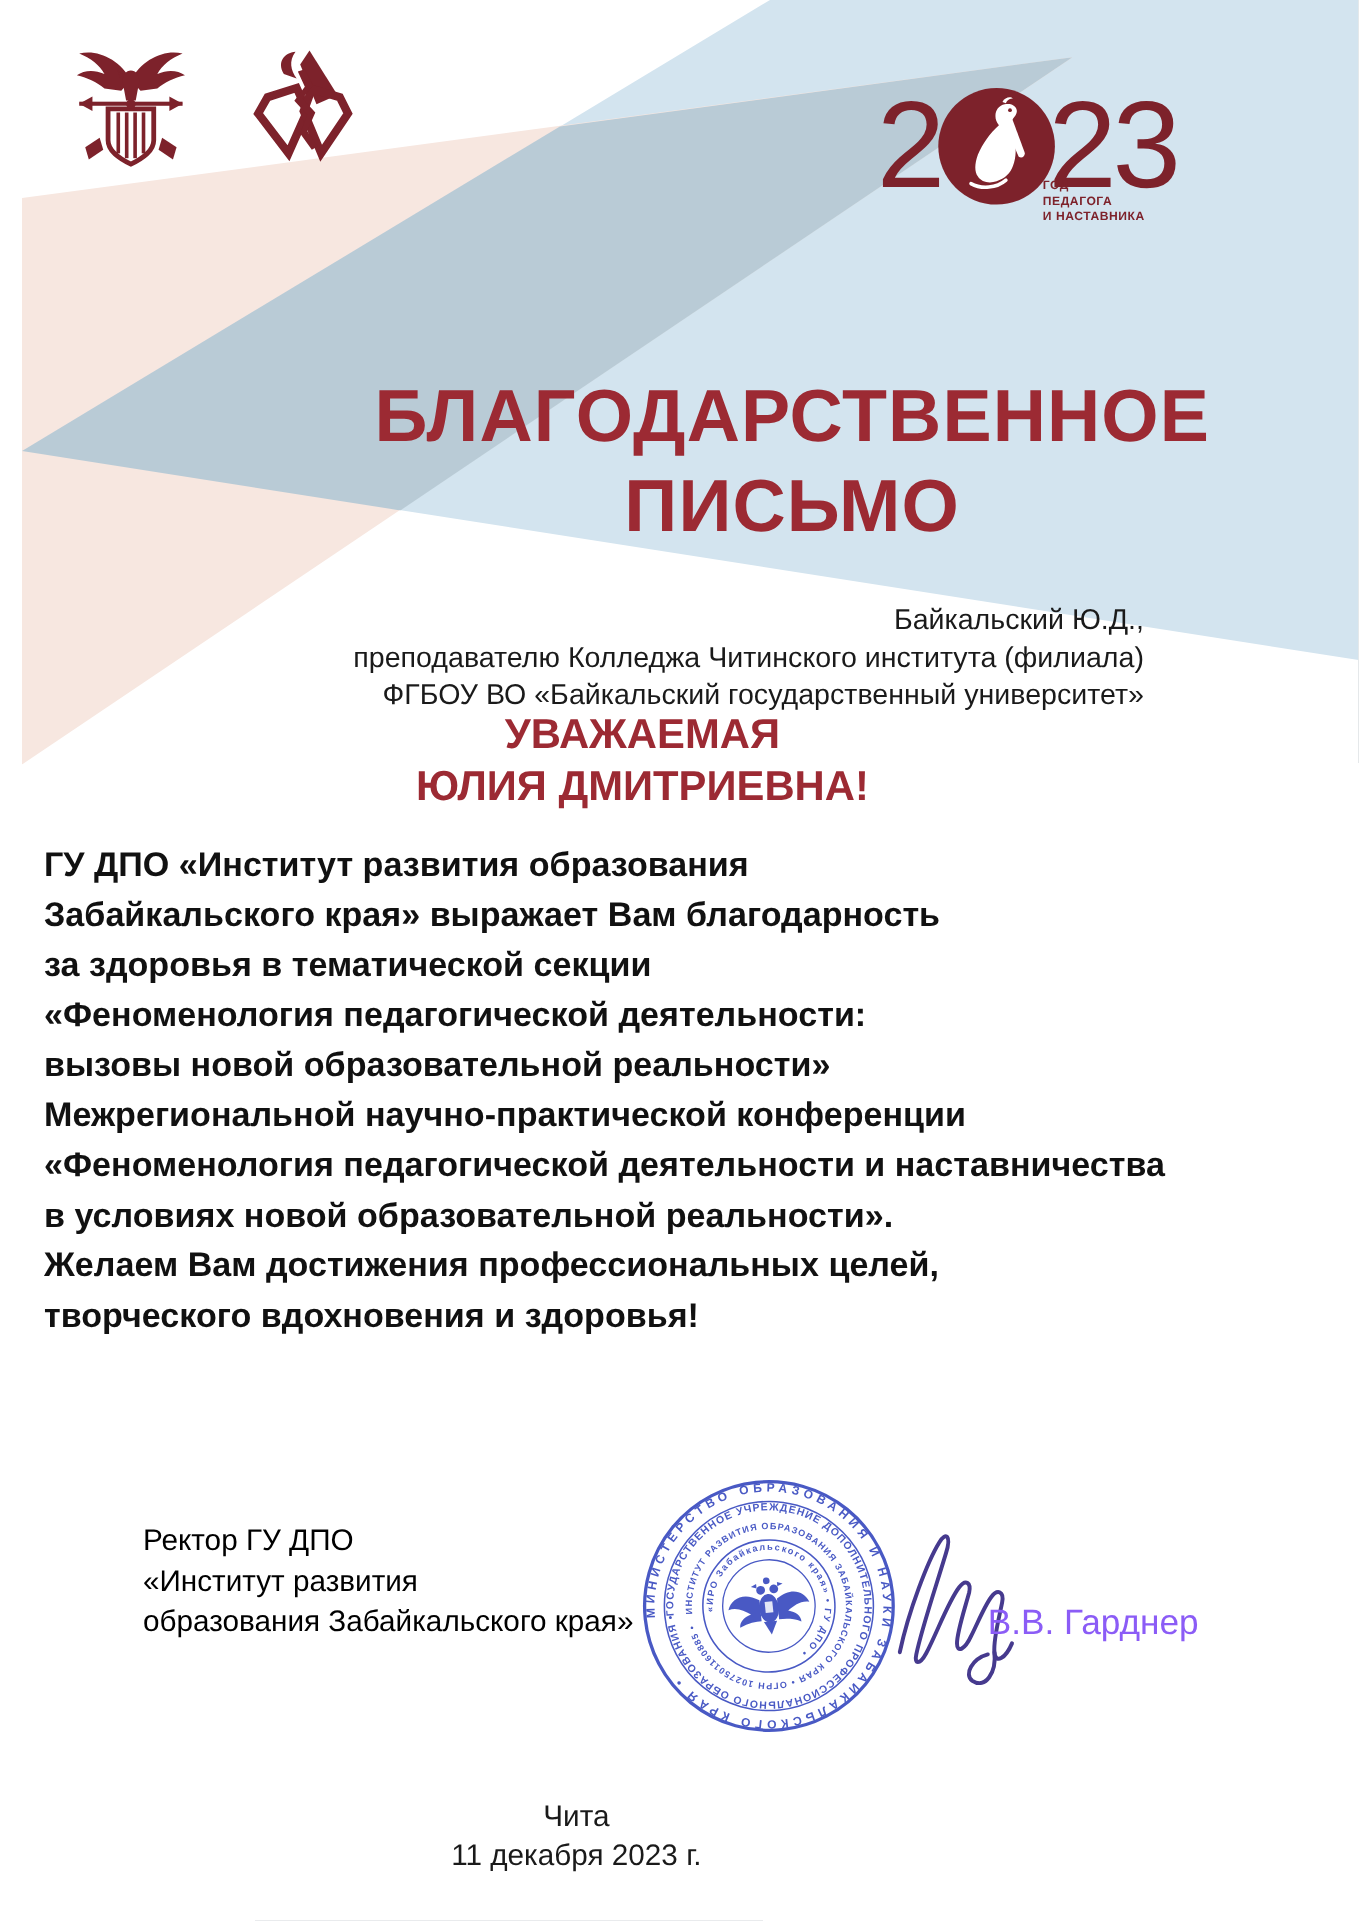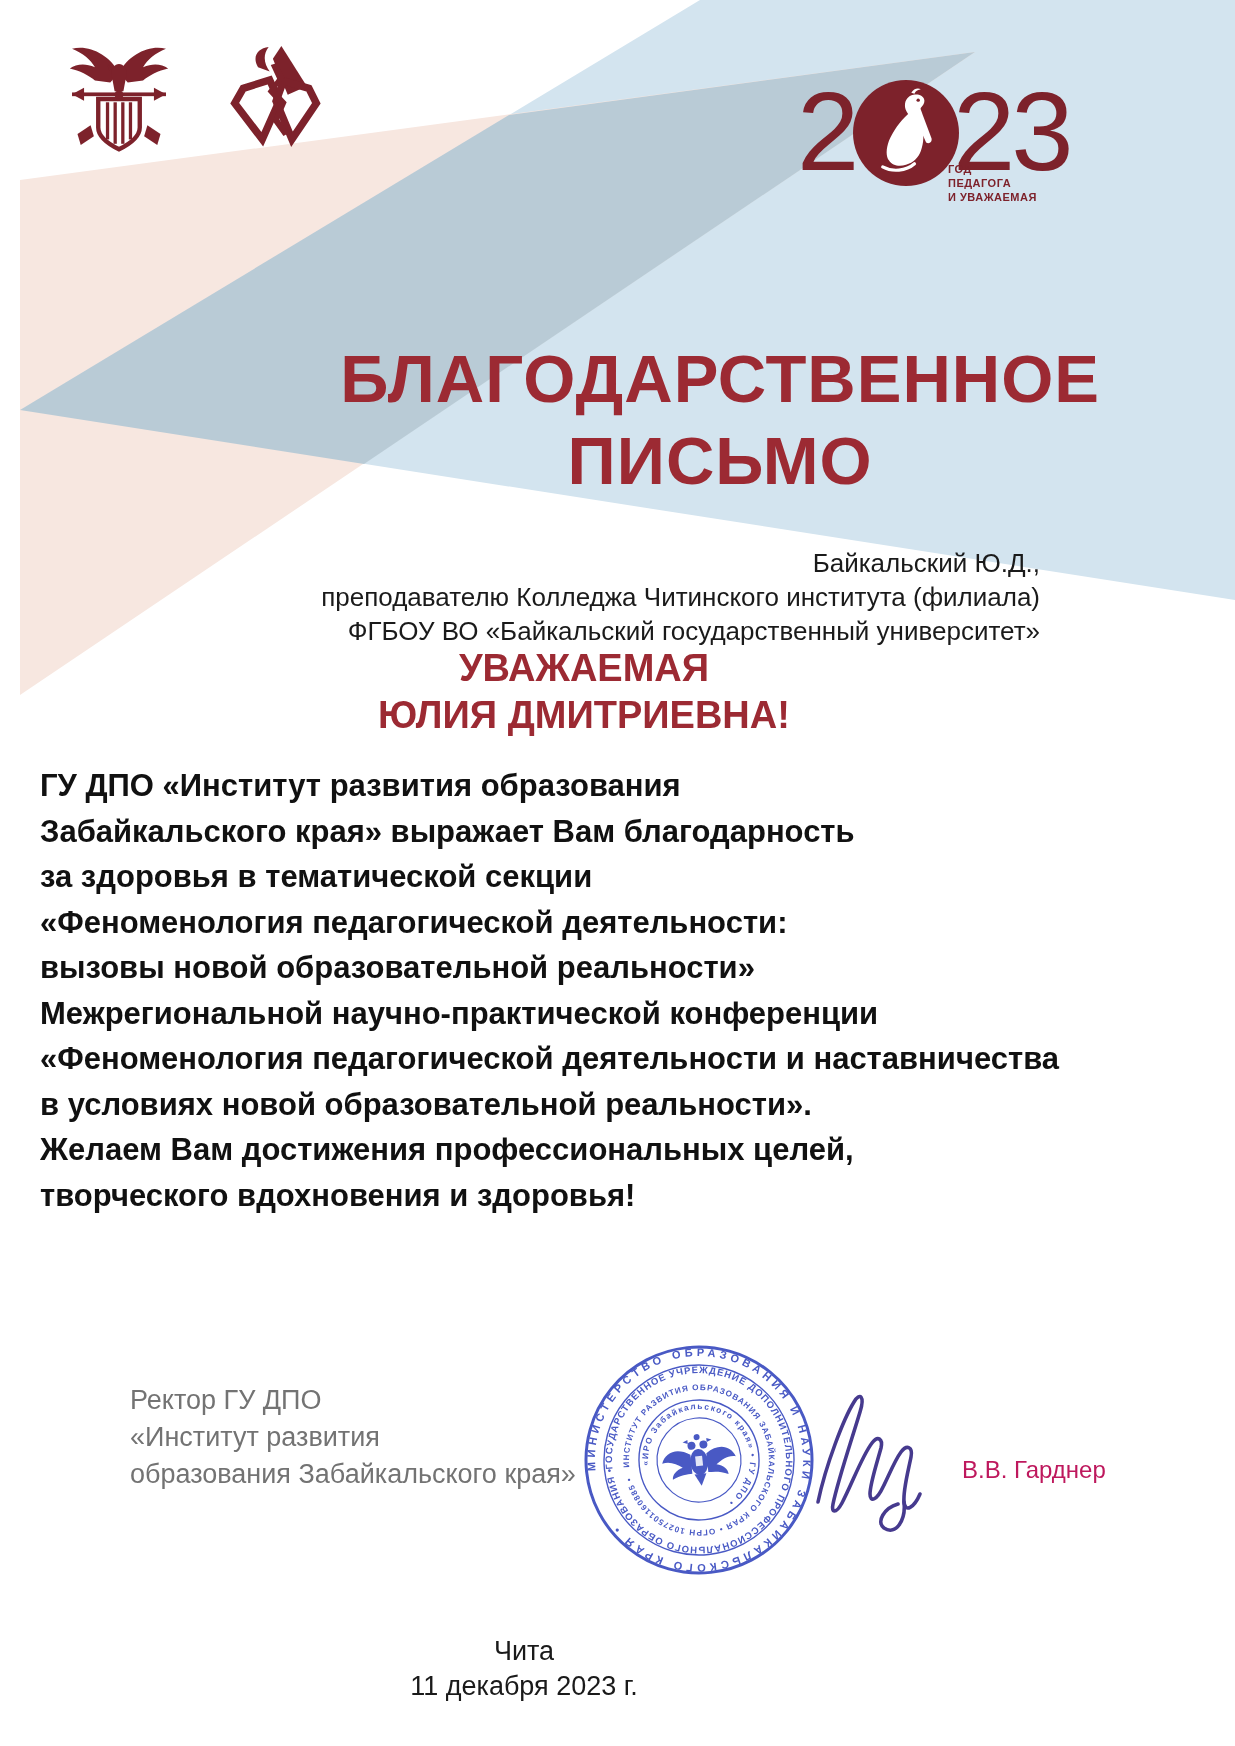--- a/index.html
+++ b/index.html
@@ -30,28 +30,28 @@
 
   .recipient{position:absolute;right:195px;top:546px;text-align:right;
              color:#1a1a1a;font-size:26px;line-height:34px;}
 
   .salutation{position:absolute;left:0;top:645px;width:1120px;text-align:center;
               color:var(--accent-red,#9c2a33);font-weight:bold;font-size:38px;line-height:47px;padding-left:24px;}
 
   .body-text{position:absolute;left:40px;top:763px;width:1155px;text-align:left;
              color:#111;font-weight:bold;font-size:31px;line-height:45.5px;}
 
-  .rector{position:absolute;left:130px;top:1382px;color:#737373;font-size:27px;line-height:37px;z-index:1;}
+  .rector{position:absolute;left:130px;top:1382px;color:#000000;font-size:27px;line-height:37px;z-index:1;}
 
   .seal{position:absolute;left:578px;top:1339px;width:242px;height:242px;z-index:2;opacity:.92;
         transform:rotate(-6deg);}
   .seal text{fill:var(--seal-blue,#3a4cc0);font-family:"Liberation Sans",sans-serif;font-weight:bold;}
 
   .signature{position:absolute;left:788px;top:1382px;width:165px;height:165px;z-index:2;}
-  .signer{position:absolute;left:962px;top:1456px;font-size:24px;color:#be185d;z-index:3;}
+  .signer{position:absolute;left:898px;top:1456px;font-size:32px;color:#8b5cf6;z-index:3;}
 
   .footer{position:absolute;left:0;top:1634px;width:1048px;text-align:center;
           color:#1a1a1a;font-size:27px;line-height:35px;}
 </style>
 </head>
 <body>
 
 <div class="page" style="--accent-red: #9c2a33; --emblem-maroon: #7d222b; --seal-blue: #3a4cc0; --band-peach: #f7e7e0; --band-blue: #d3e4ef; --band-overlap: #b9cbd6;">
 
   <div class="band band-blue"></div>
@@ -101,21 +101,21 @@
         <circle cx="59" cy="21" r="6.5" fill="#fff"></circle>
         <circle cx="61.5" cy="19" r="1.6" fill="#7d222b"></circle>
         <path d="M28 82c9 5 22 4 30-3" stroke="#fff" stroke-width="3" fill="none" stroke-linecap="round"></path>
         <path d="M55 12c2-4 7-5 9-3-2 0-5 1-6 4z" fill="#fff"></path>
       </svg>
     </div>
     <span class="ydigit yd-b">23</span>
     <div class="ycap">
       <div>ГОД</div>
       <div>ПЕДАГОГА</div>
-      <div>И УВАЖАЕМАЯ</div>
+      <div>И НАСТАВНИКА</div>
     </div>
   </div>
 
   <div class="title">
     <div>БЛАГОДАРСТВЕННОЕ</div>
     <div>ПИСЬМО</div>
   </div>
 
   <div class="recipient">
     <div>Байкальский Ю.Д.,</div>

